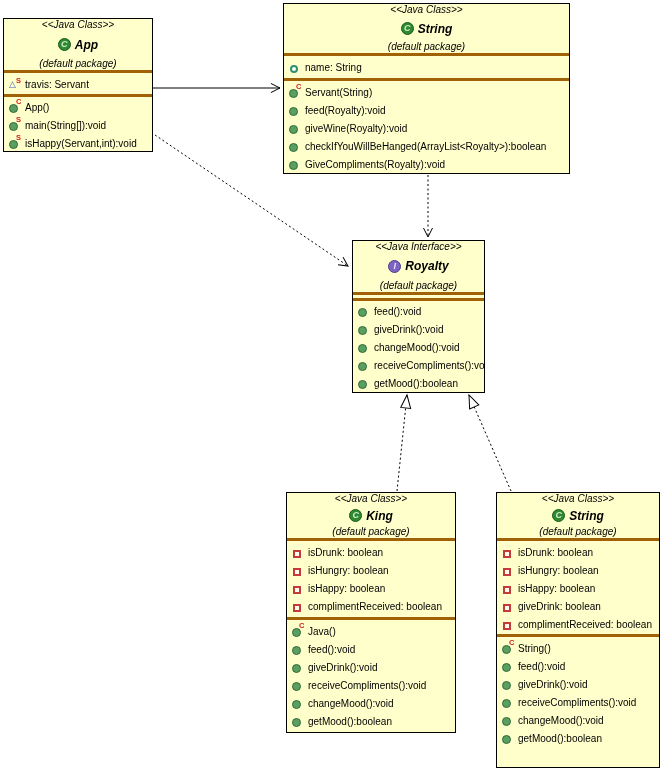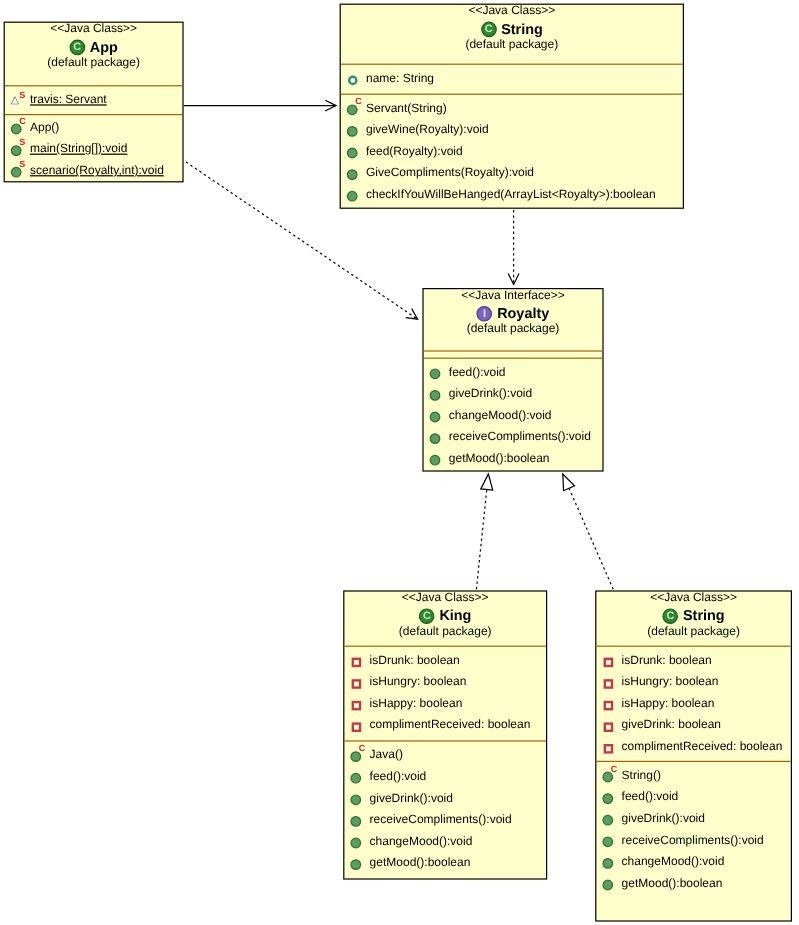--- a/index.html
+++ b/index.html
@@ -12,42 +12,42 @@
   svg.wires line { stroke:#000; stroke-width:1; }
   svg.wires line.dash { stroke-dasharray:2,2.5; }
 
   .node {
     position:absolute; z-index:1; box-sizing:border-box;
     background:#FFFFCC; border:1px solid #000000;
     display:flex; flex-direction:column;
   }
   .hdr {
     box-sizing:border-box; text-align:center;
-    display:flex; flex-direction:column; justify-content:flex-start; gap:1px;
+    display:flex; flex-direction:column; justify-content:space-between; gap:1px;font-style:italic;
   }
   .stereo { font-size:10px; line-height:12px; }
   .namerow { display:flex; align-items:center; justify-content:center; gap:4px; }
   .type-icon {
     width:13px; height:13px; border-radius:50%; box-sizing:border-box;
     display:flex; align-items:center; justify-content:center;
     font-size:9px; font-weight:bold; line-height:13px;
   }
   .class-icon { background:#2F8A2F; border:1px solid #1C5A1C; color:#C9E9C9; }
   .iface-icon { background:#7C62C2; border:1px solid #4E3D86; color:#E6DFF6; }
   .cname { font-size:12px; font-weight:bold; line-height:14px; }
   .pkg { font-size:10px; line-height:12px; }
 
   .sect {
-    box-sizing:border-box; border-top:1px solid #a16207;
+    box-sizing:border-box; border-top:3px solid #a16207;
     padding:2px 2px 0 5px; overflow:hidden;
   }
   .sect.grow { flex:1 1 auto; }
   .row { height:18px; display:flex; align-items:center; gap:5px; }
   .rt { font-size:10px; white-space:nowrap; }
-  .rt.u { text-decoration:underline; }
+  .rt.u { }
 
   .ic { position:relative; flex:0 0 11px; width:11px; height:13px; }
   .ic-pub::before {
     content:""; position:absolute; left:0; top:3px; width:7px; height:7px;
     border-radius:50%; background:#5A9E60; border:1px solid #2F6B37;
   }
   .ic-priv::before {
     content:""; position:absolute; left:1px; top:4px; width:4px; height:4px;
     background:#fffdf0; border:2px solid #C33B3B;
   }
@@ -109,21 +109,21 @@
       <div class="row">
         <span class="ic ic-pub">
             <span class="sup">S</span>
           </span>
         <span class="rt u">main(String[]):void</span>
       </div>
       <div class="row">
         <span class="ic ic-pub">
             <span class="sup">S</span>
           </span>
-        <span class="rt u">scenario(Royalty,int):void</span>
+        <span class="rt u">isHappy(Servant,int):void</span>
       </div>
     </div>
   </div>
 
   <div class="node" style="left:283px;top:3px;width:287px;height:171px">
     <div class="hdr" style="height:49px">
       <div class="stereo">&lt;&lt;Java Class&gt;&gt;</div>
       <div class="namerow">
         <span class="type-icon class-icon">
             <span>C</span>
@@ -140,38 +140,38 @@
     </div>
     <div class="sect grow">
       <div class="row">
         <span class="ic ic-pub">
             <span class="sup">C</span>
           </span>
         <span class="rt">Servant(String)</span>
       </div>
       <div class="row">
         <span class="ic ic-pub"></span>
+        <span class="rt">feed(Royalty):void</span>
+      </div>
+      <div class="row">
+        <span class="ic ic-pub"></span>
         <span class="rt">giveWine(Royalty):void</span>
       </div>
       <div class="row">
         <span class="ic ic-pub"></span>
-        <span class="rt">feed(Royalty):void</span>
+        <span class="rt">checkIfYouWillBeHanged(ArrayList&lt;Royalty&gt;):boolean</span>
       </div>
       <div class="row">
         <span class="ic ic-pub"></span>
         <span class="rt">GiveCompliments(Royalty):void</span>
       </div>
-      <div class="row">
-        <span class="ic ic-pub"></span>
-        <span class="rt">checkIfYouWillBeHanged(ArrayList&lt;Royalty&gt;):boolean</span>
-      </div>
-    </div>
-  </div>
-
-  <div class="node" style="left:352px;top:240px;width:151px;height:153px">
+    </div>
+  </div>
+
+  <div class="node" style="left:352px;top:240px;width:133px;height:153px">
     <div class="hdr" style="height:51px">
       <div class="stereo">&lt;&lt;Java Interface&gt;&gt;</div>
       <div class="namerow">
         <span class="type-icon iface-icon">
             <span>I</span>
           </span>
         <span class="cname">Royalty</span>
       </div>
       <div class="pkg">(default package)</div>
     </div>

